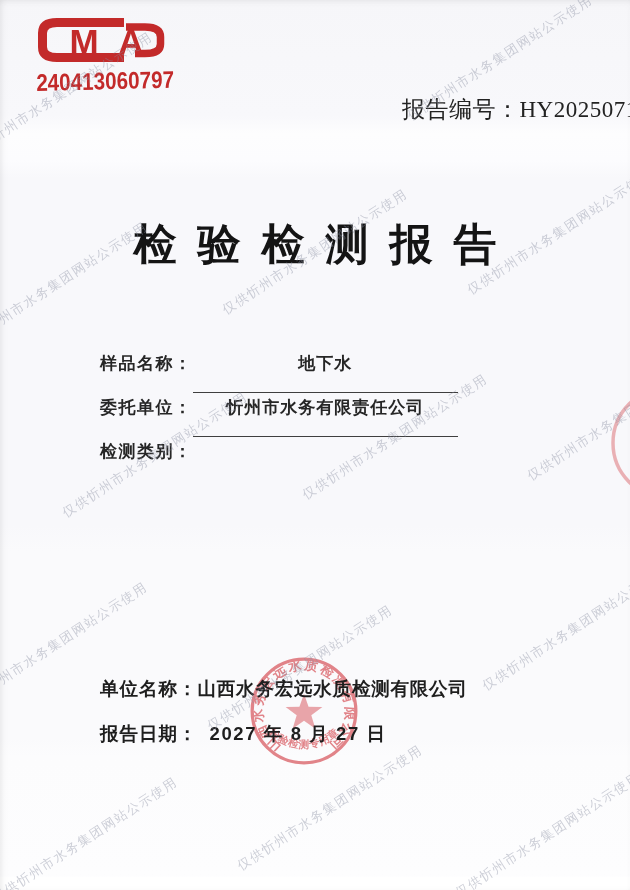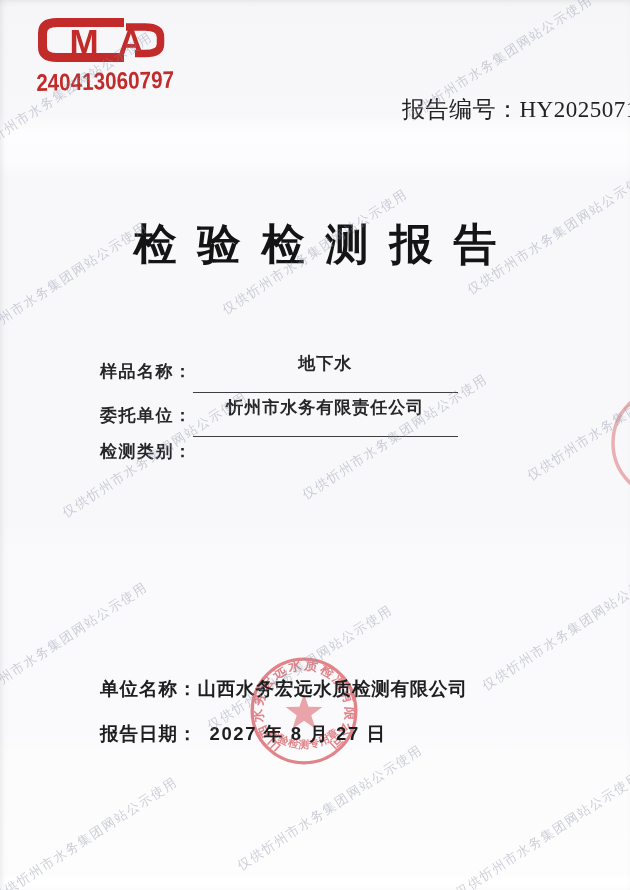--- a/index.html
+++ b/index.html
@@ -37,21 +37,21 @@
     font-family:"Liberation Serif","DejaVu Serif",serif;
     font-size:23px;font-weight:400;color:#222;letter-spacing:.5px;white-space:nowrap;
   }
   
   .title{
     position:absolute;left:0;right:0;top:176px;z-index:3;
     text-align:center;font-size:43px;font-weight:bold;color:#141414;
     letter-spacing:21px;text-indent:21px;white-space:nowrap;margin-top:40px;
   }
   
-  .frow{position:absolute;left:100px;width:358px;display:flex;align-items:center;z-index:3;}
+  .frow{position:absolute;left:100px;width:358px;display:flex;align-items:flex-start;z-index:3;}
   .flabel{
     font-size:17px;font-weight:bold;color:var(--ink);
     letter-spacing:1.5px;white-space:nowrap;padding-bottom:2px;
   }
   .fvalue{
     flex:1;text-align:center;font-size:17px;font-weight:bold;color:var(--ink);
     border-bottom:1.5px solid #3f3f3f;padding-bottom:17px;letter-spacing:1px;white-space:nowrap;
   }
   
   .brow{position:absolute;left:100px;display:flex;align-items:flex-end;z-index:3;white-space:nowrap;}

